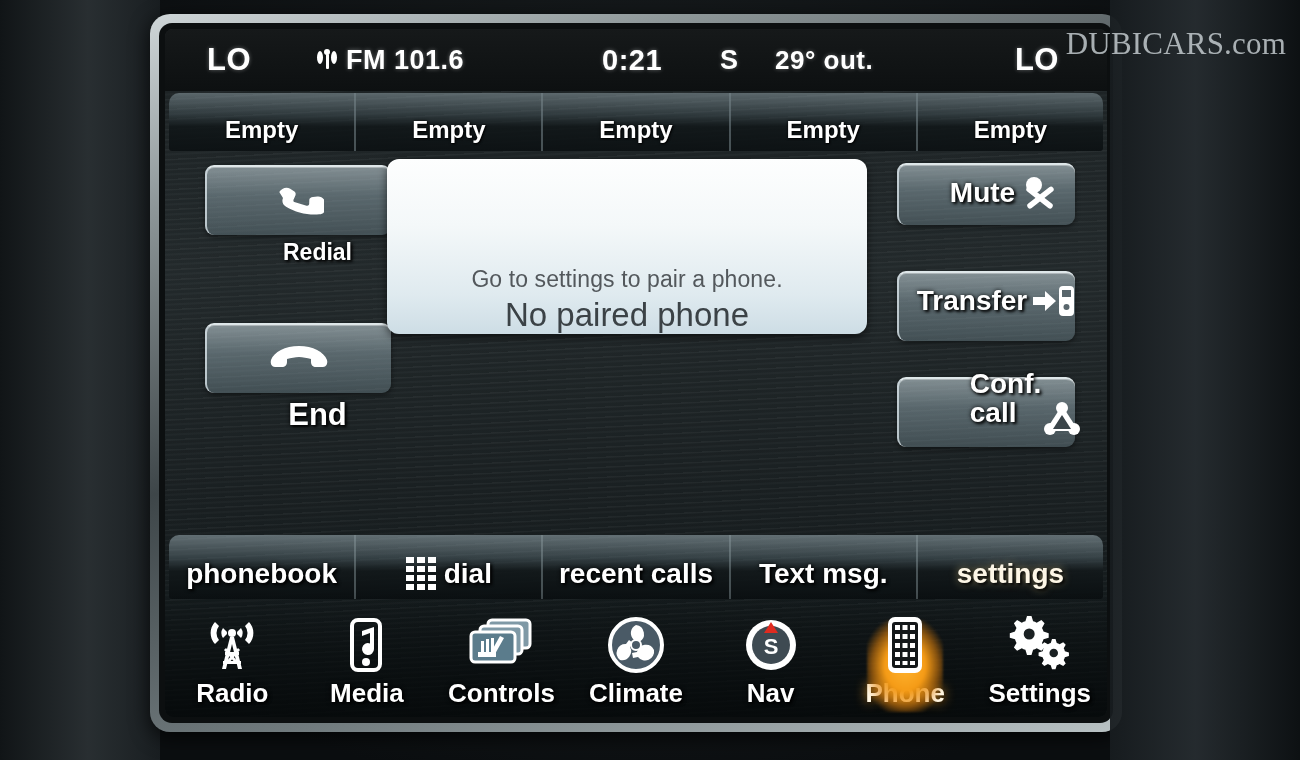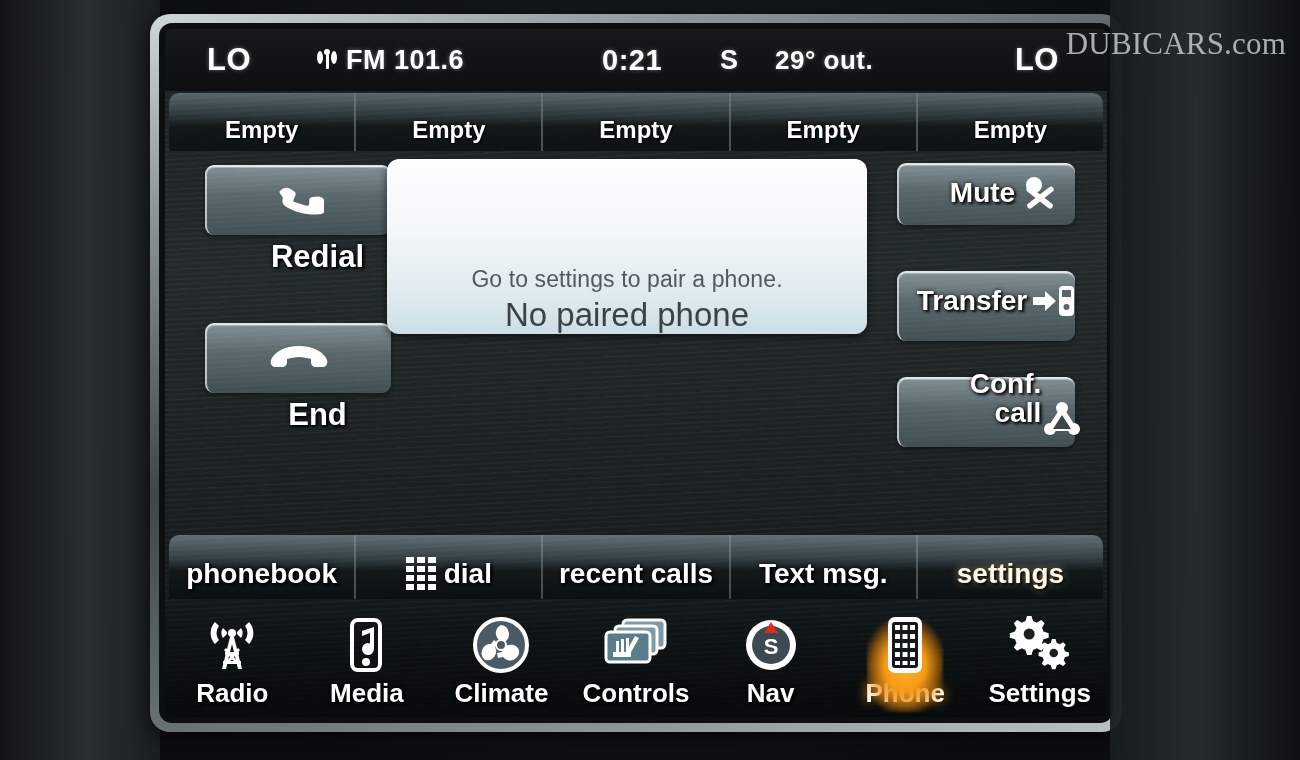--- a/index.html
+++ b/index.html
@@ -130,21 +130,21 @@
   .sidelabel {
     position: absolute;
     color: #fff; font-weight: bold;
     text-shadow: 2px 2px 3px rgba(0,0,0,.95), 0 0 4px rgba(0,0,0,.9);
     white-space: nowrap;
     padding-left: 39px;
   }
 
   
   #btn-redial { left: 40px;  top: 14px;  width: 186px; height: 70px; }
-  #lbl-redial { left: 40px;  top: 88px;  width: 186px; text-align: center; font-size: 31px; }
+  #lbl-redial { left: 40px;  top: 88px;  width: 186px; text-align: center; font-size: 23px; }
   #btn-end    { left: 40px;  top: 172px; width: 186px; height: 70px; }
   #lbl-end    { left: 40px;  top: 246px; width: 186px; text-align: center; font-size: 31px; }
 
   
   #btn-mute      { right: 32px; top: 12px;  width: 178px; height: 62px; }
   #btn-transfer  { right: 32px; top: 120px; width: 178px; height: 70px; }
   #btn-conf      { right: 32px; top: 226px; width: 178px; height: 70px; }
 
   .rowbtn-inner { display: flex; align-items: center; justify-content: center; gap: 4px; width: 100%; }
   .rbtext {
@@ -334,21 +334,21 @@
               <rect x="31" y="9" width="9" height="7" fill="#59666c"></rect>
               <circle cx="35.5" cy="26" r="3" fill="#59666c"></circle>
             </svg>
           </span>
         </span>
       </div>
 
       <div class="sidebtn" id="btn-conf"></div>
       <div class="sidelabel" id="lbl-conf">
         <span class="rowbtn-inner" style="position:relative;">
-          <span style="display:flex;flex-direction:column;align-items:flex-end;">
+          <span style="display:flex;flex-direction:column;align-items:flex-start;">
             <span class="rbtext">Conf.</span>
             <span class="rbtext">call</span>
           </span>
           <span class="ov-icon" style="right:-6px;top:32px;">
             <svg width="38" height="36" viewBox="0 0 38 36">
               <circle class="wht" cx="19" cy="7" r="6"></circle>
               <circle class="wht" cx="7" cy="28" r="6"></circle>
               <circle class="wht" cx="31" cy="28" r="6"></circle>
               <path class="wht" d="M16 9 L5 26 l5 3 L21 12 z"></path>
               <path class="wht" d="M22 9 L33 26 l-5 3 L17 12 z"></path>
@@ -418,45 +418,45 @@
             <rect x="8" y="5" width="28" height="50" rx="6" fill="none" stroke="#fff" stroke-width="4"></rect>
             <path class="wht" d="M30 12 v22 a6 6 0 1 1 -4-5.6 V18 l-8 3 v-5 z"></path>
             <circle class="wht" cx="22" cy="47" r="4"></circle>
           </svg>
         </span>
         <span class="ni-label">Media</span>
       </div>
 
       <div class="navitem">
         <span class="ni-icon">
-          <svg width="60" height="60" viewBox="0 0 60 60">
-            <circle cx="30" cy="30" r="26" fill="#4a5a66" stroke="#fff" stroke-width="4"></circle>
-            <path class="wht" d="M30 10 a9 9 0 0 1 3 17 l-2 5 -5-2 2-5 a9 9 0 0 1 2-15 z"></path>
-            <path class="wht" d="M48 35 a9 9 0 0 1 -16 7 l-5 1 -1-5 5-1 a9 9 0 0 1 17-2 z"></path>
-            <path class="wht" d="M14 45 a9 9 0 0 1 6-16 l3-4 4 3 -3 4 a9 9 0 0 1 -10 13 z"></path>
-            <circle cx="30" cy="30" r="5" fill="#4a5a66" stroke="#fff" stroke-width="2"></circle>
-          </svg>
-        </span>
-        <span class="ni-label">Climate</span>
-      </div>
-
-      <div class="navitem">
-        <span class="ni-icon">
           <svg width="70" height="58" viewBox="0 0 70 58">
             <rect x="22" y="4" width="42" height="28" rx="4" fill="#7f99a6" stroke="#fff" stroke-width="3"></rect>
             <rect x="14" y="10" width="42" height="28" rx="4" fill="#7f99a6" stroke="#fff" stroke-width="3"></rect>
             <rect x="5" y="16" width="44" height="30" rx="4" fill="#5b7c8c" stroke="#fff" stroke-width="3"></rect>
             <path class="wht" d="M34 20 l4 2 -9 16 -4-2 z"></path>
             <path class="wht" d="M12 36 h18 v5 H12 z"></path>
             <path class="wht" d="M15 25 l3 0 0 11 -3 0 z"></path>
             <path class="wht" d="M20 23 l3 0 0 13 -3 0 z"></path>
             <path class="wht" d="M25 22 l3 0 0 14 -3 0 z"></path>
           </svg>
         </span>
         <span class="ni-label">Controls</span>
+      </div>
+
+      <div class="navitem">
+        <span class="ni-icon">
+          <svg width="60" height="60" viewBox="0 0 60 60">
+            <circle cx="30" cy="30" r="26" fill="#4a5a66" stroke="#fff" stroke-width="4"></circle>
+            <path class="wht" d="M30 10 a9 9 0 0 1 3 17 l-2 5 -5-2 2-5 a9 9 0 0 1 2-15 z"></path>
+            <path class="wht" d="M48 35 a9 9 0 0 1 -16 7 l-5 1 -1-5 5-1 a9 9 0 0 1 17-2 z"></path>
+            <path class="wht" d="M14 45 a9 9 0 0 1 6-16 l3-4 4 3 -3 4 a9 9 0 0 1 -10 13 z"></path>
+            <circle cx="30" cy="30" r="5" fill="#4a5a66" stroke="#fff" stroke-width="2"></circle>
+          </svg>
+        </span>
+        <span class="ni-label">Climate</span>
       </div>
 
       <div class="navitem">
         <span class="ni-icon">
           <svg width="58" height="58" viewBox="0 0 58 58">
             <circle cx="29" cy="29" r="25" fill="#fff"></circle>
             <circle cx="29" cy="29" r="19" fill="#3e4a52"></circle>
             <path d="M29 6 l7 11 h-14 z" fill="#e02b20"></path>
             <text x="29" y="38" font-family="Liberation Sans, sans-serif" font-size="22" font-weight="bold" fill="#fff" text-anchor="middle">S</text>
           </svg>

